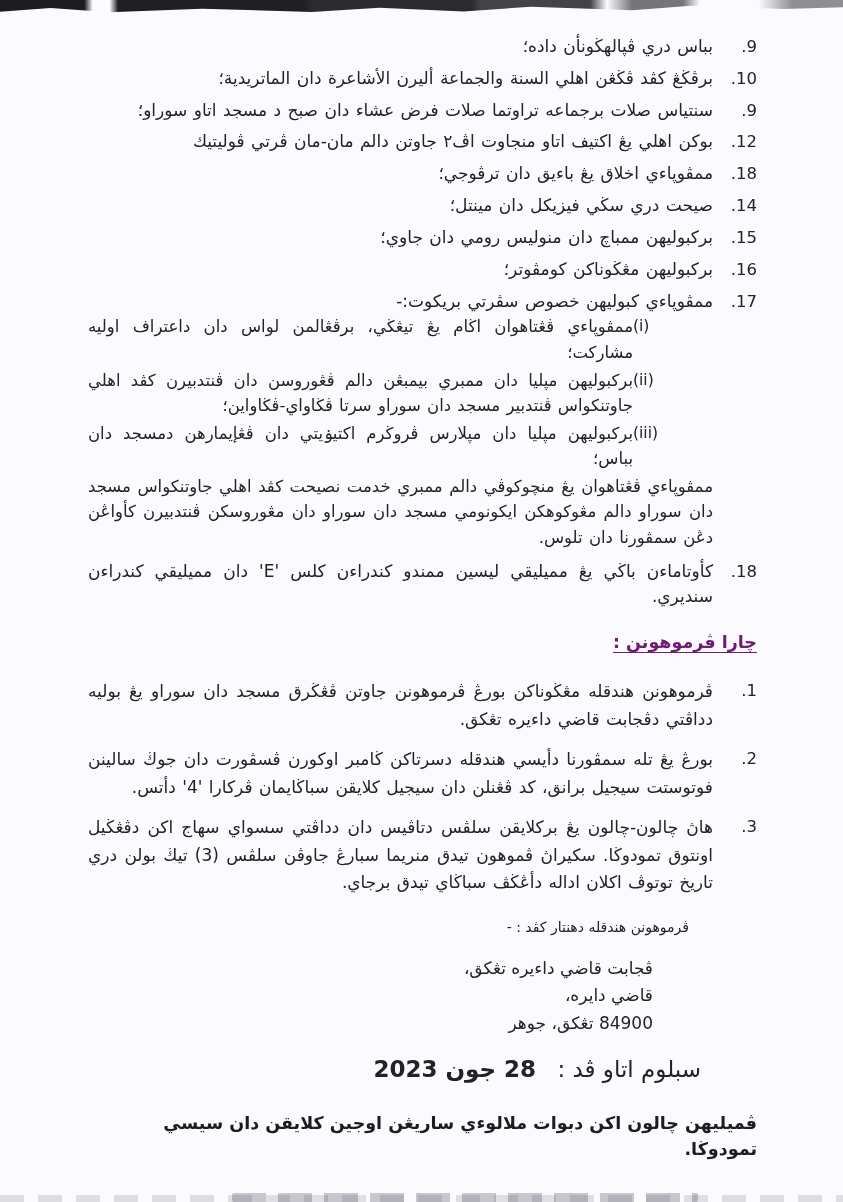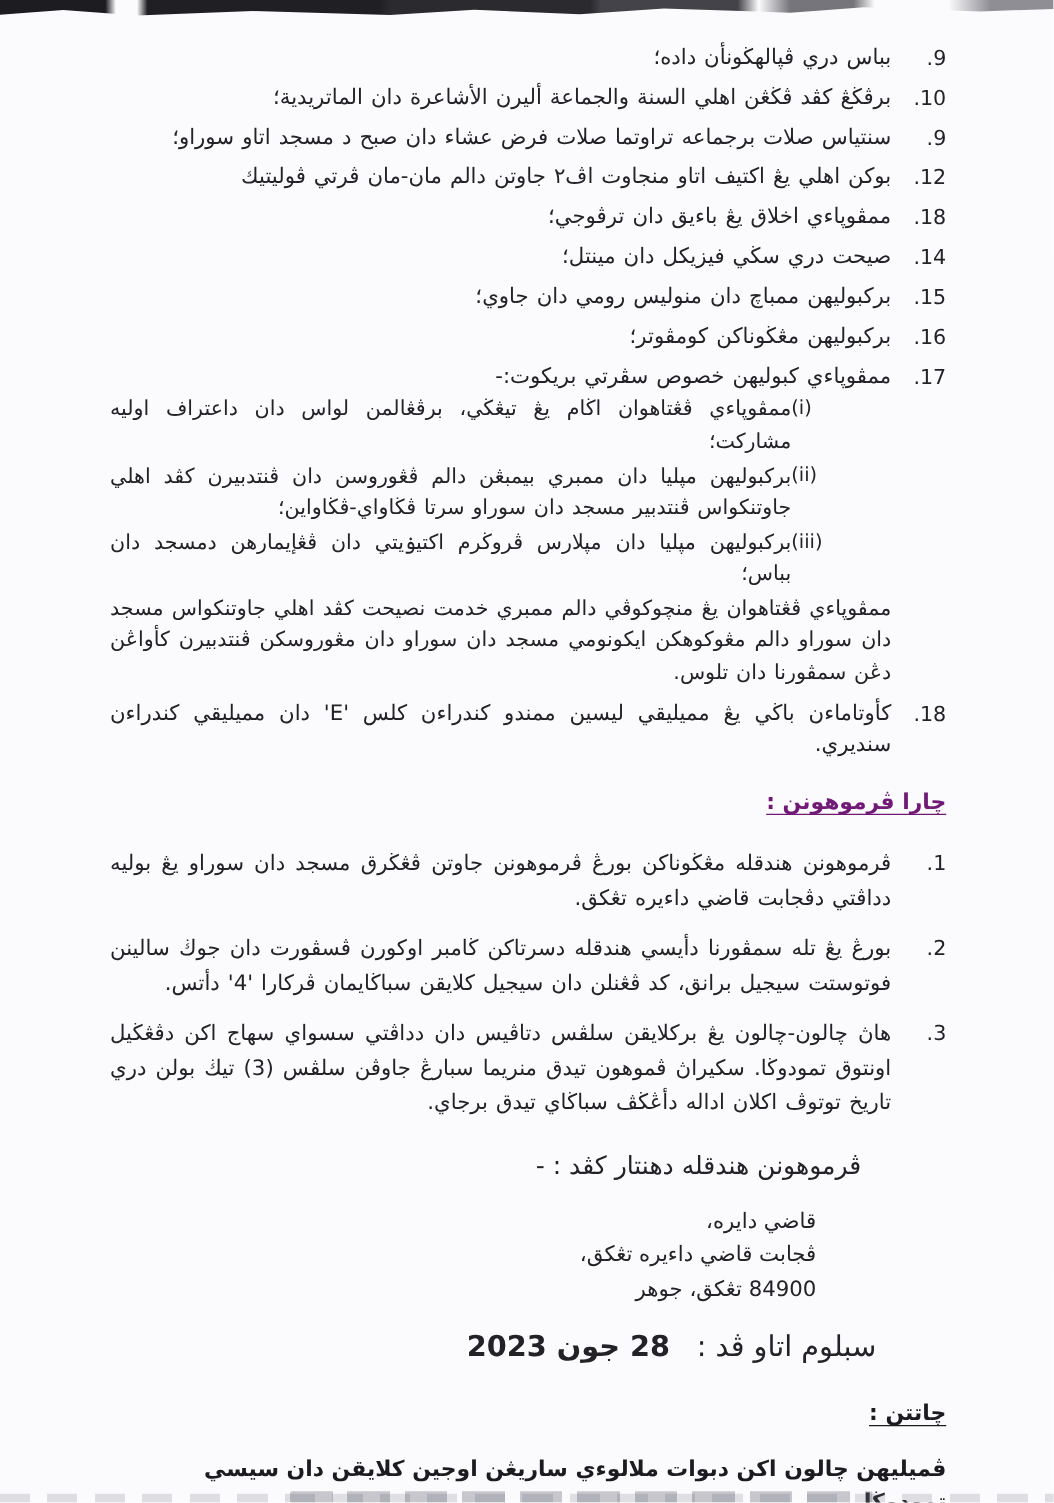--- a/index.html
+++ b/index.html
@@ -109,21 +109,21 @@
     text-underline-offset: 4px;
     margin: 22px 0 26px 0;
     color: #701a75;
   }
   .apply-item { display: flex; direction: rtl; margin-bottom: 13px; }
   .apply-item .marker { line-height: 1.62; }
   .apply-item .item-text { line-height: 1.62; }
 
   .submit-line {
     margin: 20px 68px 0 0;
-    font-size: 20px;
+    font-size: 14px;
     line-height: 1.55;
   }
   .address-block {
     margin: 16px 104px 0 0;
     font-size: 17px;
     line-height: 1.62;
     text-align: right;
   }
   .address-line { direction: ltr; unicode-bidi: plaintext; text-align: right; }
   .address-line.rtl { direction: rtl; unicode-bidi: normal; }
@@ -232,28 +232,27 @@
     </div>
     <div class="apply-item">
       <div class="marker">3.</div>
       <div class="item-text">هاڽ چالون-چالون يڠ بركلايقن سلڤس دتاڤيس دان دداڤتي سسواي سهاج اكن دڤڠڬيل اونتوق تمودوڬا. سكيراڽ ڤموهون تيدق منريما سبارڠ جاوڤن سلڤس (3) تيڬ بولن دري تاريخ توتوڤ اكلان اداله دأڠڬڤ سباڬاي تيدق برجاي.</div>
     </div>
   </div>
 
   <div class="submit-line">ڤرموهونن هندقله دهنتار كڤد : -</div>
 
   <div class="address-block">
+    <div class="address-line rtl">ڤجابت قاضي داءيره تڠكق،</div>
     <div class="address-line rtl">قاضي دايره،</div>
-    <div class="address-line rtl">ڤجابت قاضي داءيره تڠكق،</div>
     <div class="address-line" dir="ltr">84900 تڠكق،‎ جوهر</div>
   </div>
 
   <div class="deadline">
     <span class="label">سبلوم اتاو ڤد :</span>
     <span class="date">28 جون 2023</span>
   </div>
 
-  <div class="notes-heading">چاتتن :</div>
   <div class="notes-text">ڤميليهن چالون اكن دبوات ملالوءي ساريڠن اوجين كلايقن دان سيسي تمودوڬا.</div>
 
   <div class="scan-bottom"></div>
   <div class="scan-bottom-center"></div>
 </div>
 
 </body></html>

